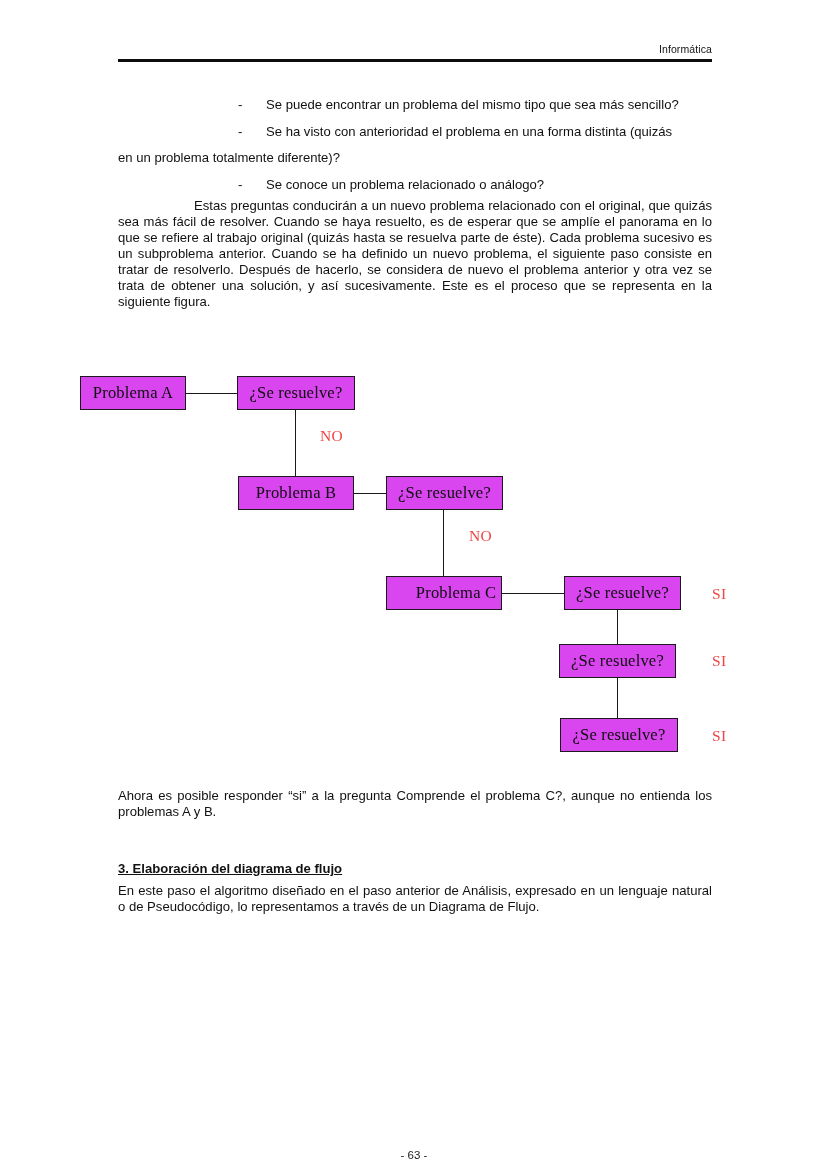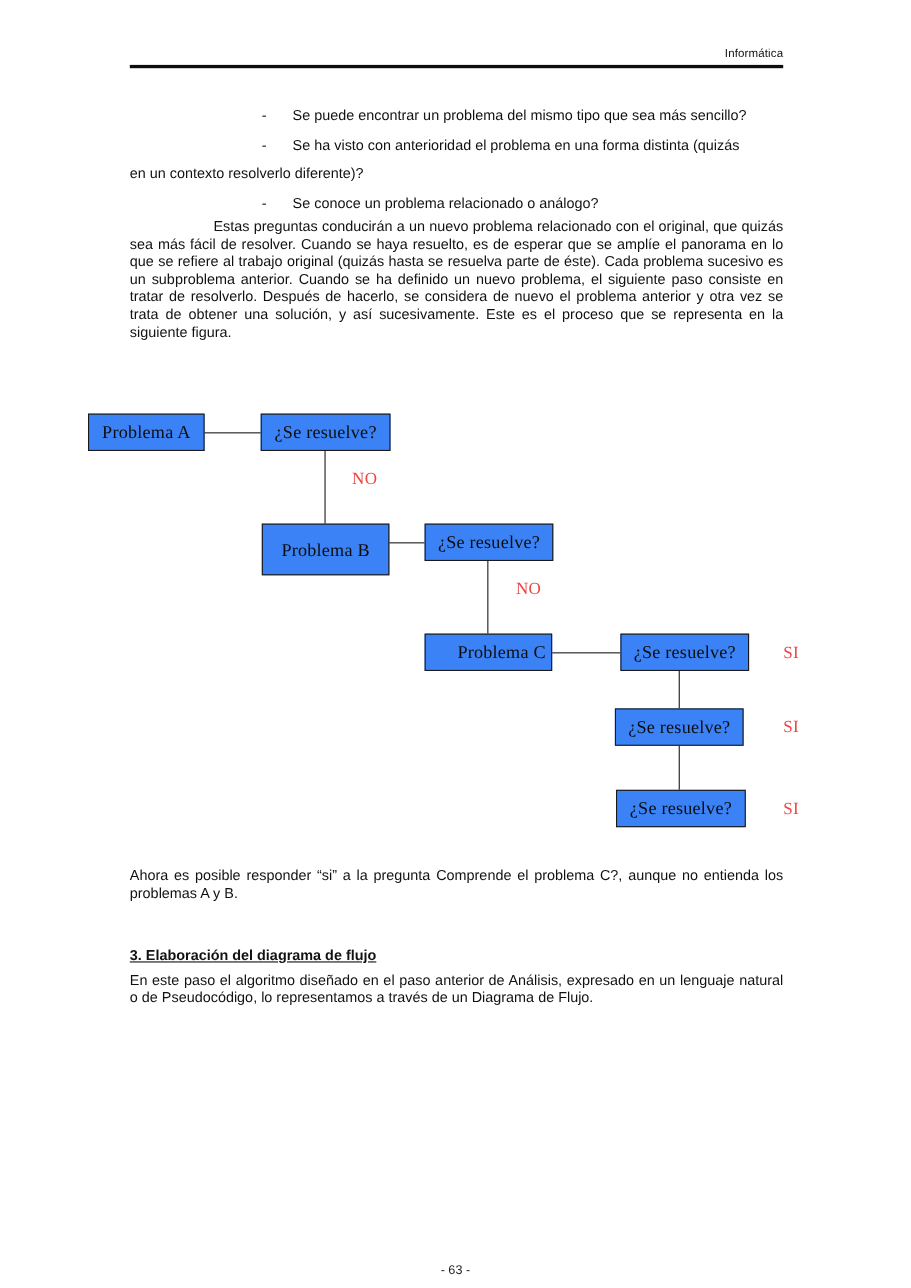--- a/index.html
+++ b/index.html
@@ -88,21 +88,21 @@
     position: absolute;
     left: 0;
     top: 0;
     width: 828px;
     height: 1171px;
     pointer-events: none;
   }
   .fc-box {
     position: absolute;
     border: 1.2px solid #1a1a1a;
-    background: #3b82f6;
+    background: #d946ef;
     box-sizing: border-box;
     display: flex;
     align-items: center;
     justify-content: center;
     font-family: "Liberation Serif", serif;
     font-size: 16.5px;
     color: #0d0d0d;
     letter-spacing: 0.2px;
   }
   .fc-line {
@@ -160,21 +160,21 @@
 
   <div class="content">
 
     <div class="bullet-row">
       <span class="dash">-</span><span>Se puede encontrar un problema del mismo tipo que sea más sencillo?</span>
     </div>
 
     <div class="bullet-row">
       <span class="dash">-</span><span>Se ha visto con anterioridad el problema en una forma distinta (quizás</span>
     </div>
-    <div class="bullet-hang">en un contexto resolverlo diferente)?</div>
+    <div class="bullet-hang">en un problema totalmente diferente)?</div>
 
     <div class="bullet-row">
       <span class="dash">-</span><span>Se conoce un problema relacionado o análogo?</span>
     </div>
 
     <p class="body indent">Estas preguntas conducirán a un nuevo problema relacionado con el original, que quizás sea más fácil de resolver. Cuando se haya resuelto, es de esperar que se amplíe el panorama en lo que se refiere al trabajo original (quizás hasta se resuelva parte de éste). Cada problema sucesivo es un subproblema anterior. Cuando se ha definido un nuevo problema, el siguiente paso consiste en tratar de resolverlo. Después de hacerlo, se considera de nuevo el problema anterior y otra vez se trata de obtener una solución, y así sucesivamente. Este es el proceso que se representa en la siguiente figura.</p>
   </div>
 
   <div class="flowchart">
 
@@ -184,21 +184,21 @@
 
     <div class="fc-line" style="left:186px; top:392.5px; width:51px; height:1.2px;"></div>
 
     <div class="fc-box" style="left:237px; top:376px; width:118px; height:34px;">
       <span>¿Se resuelve?</span>
     </div>
 
     <div class="fc-line" style="left:295px; top:410px; width:1.2px; height:66px;"></div>
     <div class="fc-label" style="left:308px; top:427px;">NO</div>
 
-    <div class="fc-box" style="left:238px; top:476px; width:116px; height:47px;">
+    <div class="fc-box" style="left:238px; top:476px; width:116px; height:34px;">
       <span>Problema B</span>
     </div>
 
     <div class="fc-line" style="left:354px; top:492.5px; width:32px; height:1.2px;"></div>
 
     <div class="fc-box" style="left:386px; top:476px; width:117px; height:34px;">
       <span>¿Se resuelve?</span>
     </div>
 
     <div class="fc-line" style="left:443px; top:510px; width:1.2px; height:66px;"></div>

